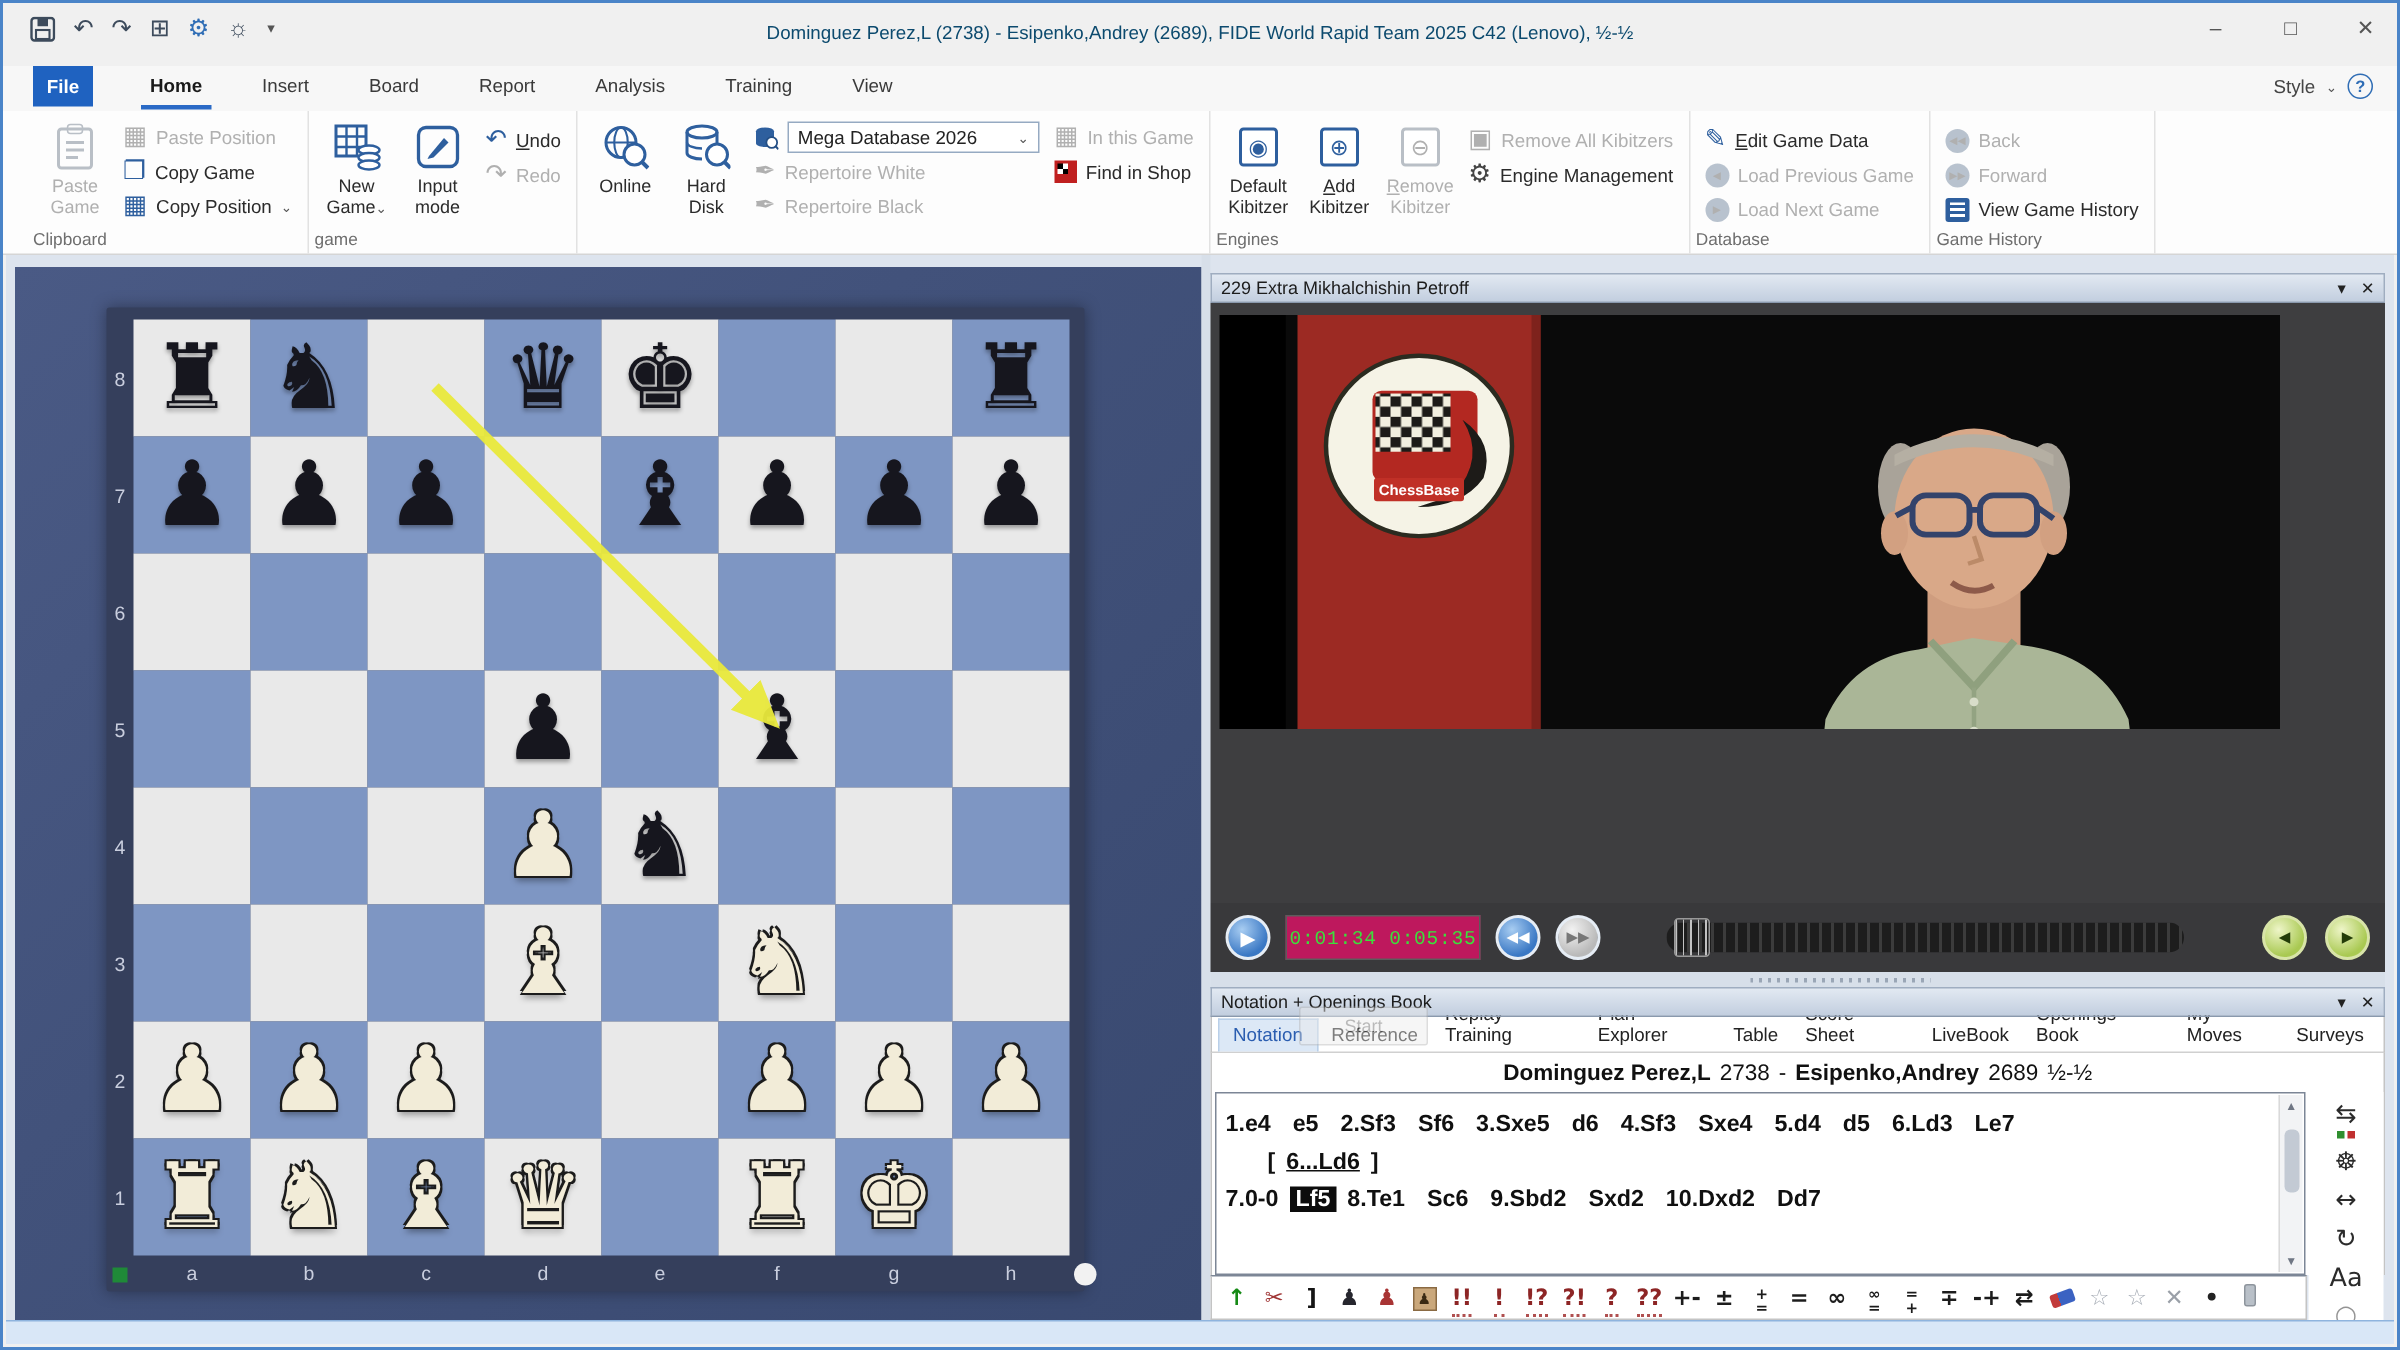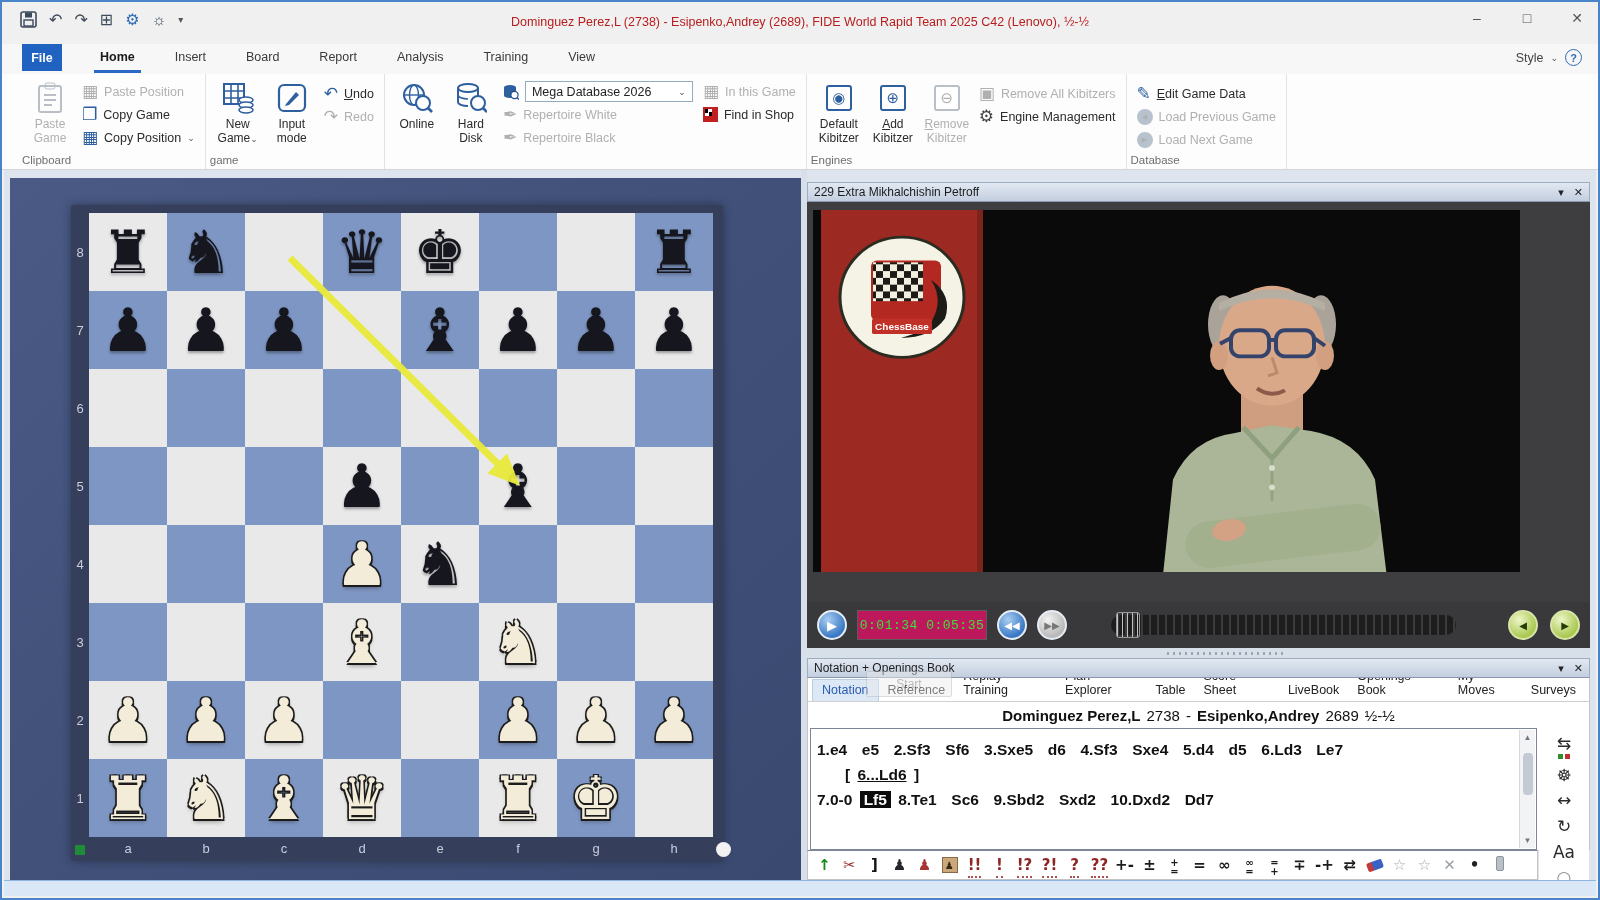--- a/index.html
+++ b/index.html
@@ -5,21 +5,21 @@
   * { margin:0; padding:0; box-sizing:border-box; }
   html,body { width:1600px; height:900px; overflow:hidden; font-family:"Liberation Sans",sans-serif; }
   #win { position:absolute; inset:0; width:1600px; height:900px; background:#f0f0f0; border:2px solid #4a84c8; }
 
   
   #titlebar { position:absolute; top:0; left:0; right:0; height:42px; background:#f0f0f0; }
   #qat { position:absolute; left:18px; top:9px; display:flex; align-items:center; gap:12px; }
   .qic { font-size:16px; color:#3c4document:#3c4a5a; color:#3d4b5c; cursor:default; line-height:1; }
   .qic.blue { color:#2f6db5; }
   .qic.small { font-size:10px; color:#555; }
-  #wtitle { position:absolute; top:13px; left:0; right:0; text-align:center; font-size:12.5px; color:#b91c1c; }
+  #wtitle { position:absolute; top:13px; left:0; right:0; text-align:center; font-size:12.5px; color:#0c4a6e; }
   #wincontrols { position:absolute; right:10px; top:8px; display:flex; gap:28px; font-size:14px; color:#555; }
   #wincontrols span { width:22px; text-align:center; }
 
   
   #tabrow { position:absolute; top:42px; left:0; right:0; height:30px; background:#f7f7f7; }
   #filetab { position:absolute; left:20px; top:0px; width:40px; height:27px; background:#1f62c0; color:#fff;
              font-size:12.5px; font-weight:bold; display:flex; align-items:center; justify-content:center; }
   #ribbonTabs { position:absolute; left:78px; top:0; display:flex; gap:0; height:28px; }
   .rtab { font-size:12.5px; color:#3a3a3a; padding:6px 20px 4px; position:relative; }
   .rtab.active { font-weight:bold; color:#1a1a1a; }
@@ -90,21 +90,21 @@
 
   
   #rightcol { position:absolute; left:803px; top:12px; right:6px; bottom:16px; display:flex; flex-direction:column; }
   .paneltitle { height:20px; background:linear-gradient(#e2e9f2,#c2cedf); border:1px solid #9fadc0; border-bottom-color:#8a99ad;
       display:flex; align-items:center; font-size:12px; color:#1c1c1c; padding:0 6px; position:relative; }
   .paneltitle .pt-controls { position:absolute; right:6px; top:0; bottom:0; display:flex; align-items:center; gap:10px;
       font-size:11px; color:#222; }
 
   
   #videobody { height:400px; background:#3e3e40; position:relative; }
-  #videoArea { position:absolute; left:6px; top:8px; width:707px; height:362px; background:#000; overflow:hidden; }
+  #videoArea { position:absolute; left:6px; top:8px; width:707px; height:276px; background:#000; overflow:hidden;padding-left:44px; }
   #volcol { position:absolute; right:0px; top:0; width:48px; bottom:0; display:flex; flex-direction:column; align-items:center; }
   #speaker { margin-top:12px; width:30px; height:30px; border-radius:50%;
       background:radial-gradient(circle at 35% 35%, #cfcfcf 0 18%, #8f8f8f 40%, #5a5a5a 75%); border:2px solid #777; }
   #volslider { margin-top:40px; width:14px; height:240px; border-radius:7px; background:#161616;
       background-image:repeating-linear-gradient(#2f2f2f 0 2px, transparent 2px 8px); position:relative; }
   #volhandle { position:absolute; left:-5px; top:102px; width:24px; height:30px; border-radius:3px;
       background:linear-gradient(#ffffff,#d6d6d6); border:1px solid #9a9a9a;
       background-image:repeating-linear-gradient(#bdbdbd 0 1px, transparent 1px 5px); }
   #vollabel { margin-top:26px; font-size:13px; color:#c9d06e; }
 
@@ -391,20 +391,39 @@
           </div>
           <div class="rsm disabled">
             <span class="circ gray">▶</span>
             <span>Load Next Game</span>
           </div>
         </div>
       </div>
       <div class="glabel">Database</div>
     </div>
 
+    <div class="rgroup">
+      <div class="gitems">
+        <div class="rcol" style="padding-top:4px">
+          <div class="rsm disabled">
+            <span class="circ gray">◀◀</span>
+            <span>Back</span>
+          </div>
+          <div class="rsm disabled">
+            <span class="circ gray">▶▶</span>
+            <span>Forward</span>
+          </div>
+          <div class="rsm">
+            <span class="hist"></span>
+            <span>View Game History</span>
+          </div>
+        </div>
+      </div>
+      <div class="glabel">Game History</div>
+    </div>
     <div style="flex:1"></div>
   </div>
 
   <div id="main">
 
     <div id="boardpanel">
       <div id="boardframe">
         <div id="ranklabels">
             <span style="top: 0px;">8</span>
             <span style="top: 78px;">7</span>

